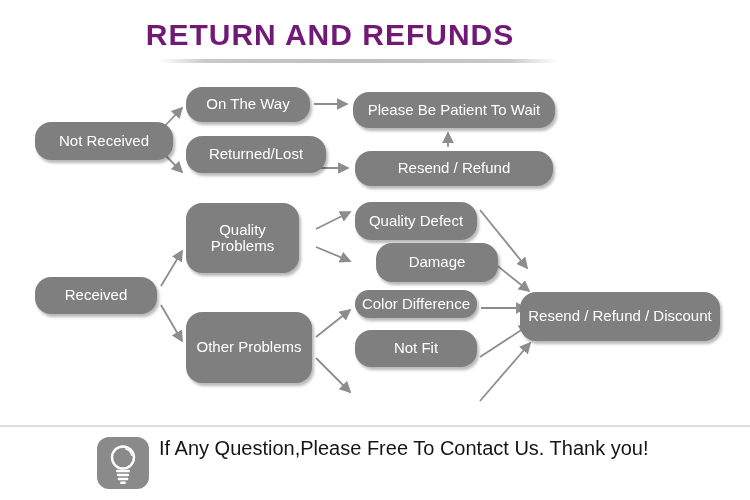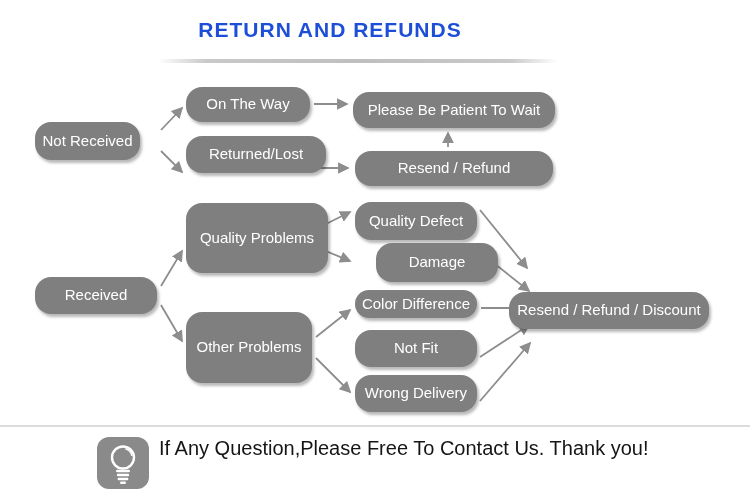--- a/index.html
+++ b/index.html
@@ -2,21 +2,21 @@
 <html><head>
 <meta charset="utf-8">
 <style>
   html,body{margin:0;padding:0;background:#ffffff;}
   .stage{
     position:relative;width:750px;height:500px;background:#ffffff;overflow:hidden;
     font-family:"Liberation Sans","DejaVu Sans",sans-serif;
   }
   .title{
     position:absolute;left:0;top:18px;width:660px;margin:0;
-    text-align:center;font-size:21px;font-weight:700;letter-spacing:1px;color:#1d4ed8;
+    text-align:center;font-size:30px;font-weight:700;letter-spacing:1px;color:#701a75;
   }
   .title-underline{
     position:absolute;left:158px;top:59px;width:400px;height:4px;border-radius:2px;
     background:linear-gradient(90deg,rgba(197,197,197,0) 0%,#c9c9c9 12%,#bfbfbf 50%,#c9c9c9 88%,rgba(197,197,197,0) 100%);
   }
   .arrows{position:absolute;left:0;top:0;width:750px;height:500px;pointer-events:none;}
   .node{
     position:absolute;display:flex;align-items:center;justify-content:center;
     background:#7f7f7f;color:#ffffff;border-radius:16px;font-size:15px;
     box-shadow:2px 3px 3px rgba(0,0,0,0.28);text-align:center;line-height:1.1;
@@ -60,37 +60,36 @@
       <line x1="316" y1="337" x2="350" y2="310" marker-end="url(#ah)"></line>
       <line x1="316" y1="358" x2="350" y2="392" marker-end="url(#ah)"></line>
       <line x1="480" y1="210" x2="527" y2="268" marker-end="url(#ah)"></line>
       <line x1="480" y1="252" x2="529" y2="291" marker-end="url(#ah)"></line>
       <line x1="481" y1="308" x2="526" y2="308" marker-end="url(#ah)"></line>
       <line x1="480" y1="357" x2="529" y2="325" marker-end="url(#ah)"></line>
       <line x1="480" y1="401" x2="530" y2="343" marker-end="url(#ah)"></line>
     </g>
   </svg>
 
-  <div class="node" style="left:35px;top:122px;width:105px;height:38px">Not Received</div>
+  <div class="node" style="left:35px;top:122px;width:138px;height:38px">Not Received</div>
   <div class="node" style="left:186px;top:87px;width:124px;height:35px">On The Way</div>
   <div class="node" style="left:353px;top:92px;width:202px;height:36px">Please Be Patient To Wait</div>
   <div class="node" style="left:186px;top:136px;width:140px;height:37px">Returned/Lost</div>
   <div class="node" style="left:355px;top:151px;width:198px;height:35px">Resend / Refund</div>
 
-  <div class="node" style="left:186px;top:203px;width:142px;height:70px">Quality Problems</div>
+  <div class="node" style="left:186px;top:203px;width:113px;height:70px">Quality Problems</div>
   <div class="node" style="left:35px;top:277px;width:122px;height:37px">Received</div>
   <div class="node" style="left:186px;top:312px;width:126px;height:71px">Other Problems</div>
 
   <div class="node" style="left:355px;top:202px;width:122px;height:38px">Quality Defect</div>
   <div class="node" style="left:376px;top:243px;width:122px;height:39px">Damage</div>
   <div class="node" style="left:355px;top:290px;width:122px;height:28px">Color Difference</div>
   <div class="node" style="left:355px;top:330px;width:122px;height:37px">Not Fit</div>
-  <div class="node" style="left:355px;top:375px;width:122px;height:37px">Wrong Delivery</div>
 
-  <div class="node" style="left:509px;top:292px;width:200px;height:37px">Resend / Refund / Discount</div>
+  <div class="node" style="left:520px;top:292px;width:200px;height:49px">Resend / Refund / Discount</div>
 
   <div class="footer-divider"></div>
 
   <div class="footer">
     <div class="bulb-badge">
       <svg width="52" height="52" viewBox="0 0 52 52" xmlns="http://www.w3.org/2000/svg">
         <circle cx="26" cy="20.5" r="11" fill="none" stroke="#ffffff" stroke-width="2.4"></circle>
         <path d="M29 12 a 8.5 8.5 0 0 1 5.8 6.2" fill="none" stroke="#ffffff" stroke-width="1.7" stroke-linecap="round"></path>
         <line x1="20.2" y1="34" x2="31.8" y2="34" stroke="#ffffff" stroke-width="2.4" stroke-linecap="round"></line>
         <line x1="21" y1="38" x2="31" y2="38" stroke="#ffffff" stroke-width="2.4" stroke-linecap="round"></line>

